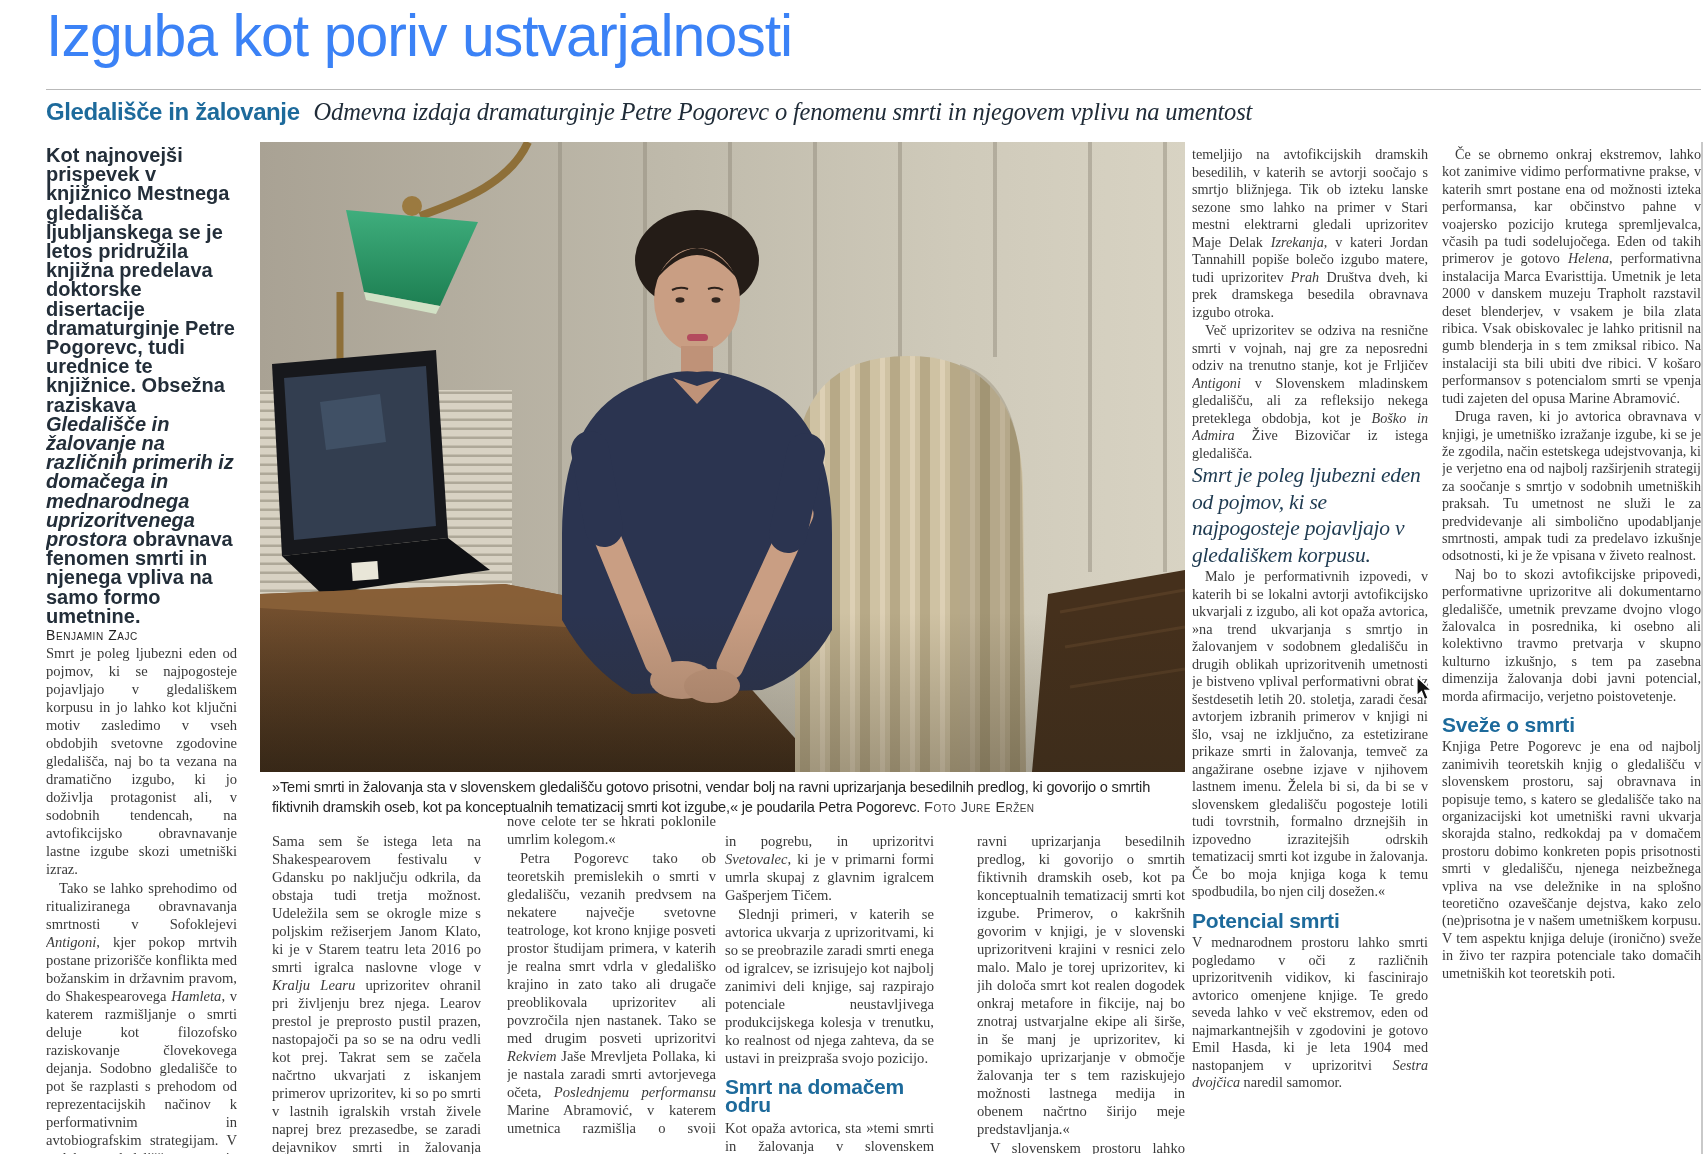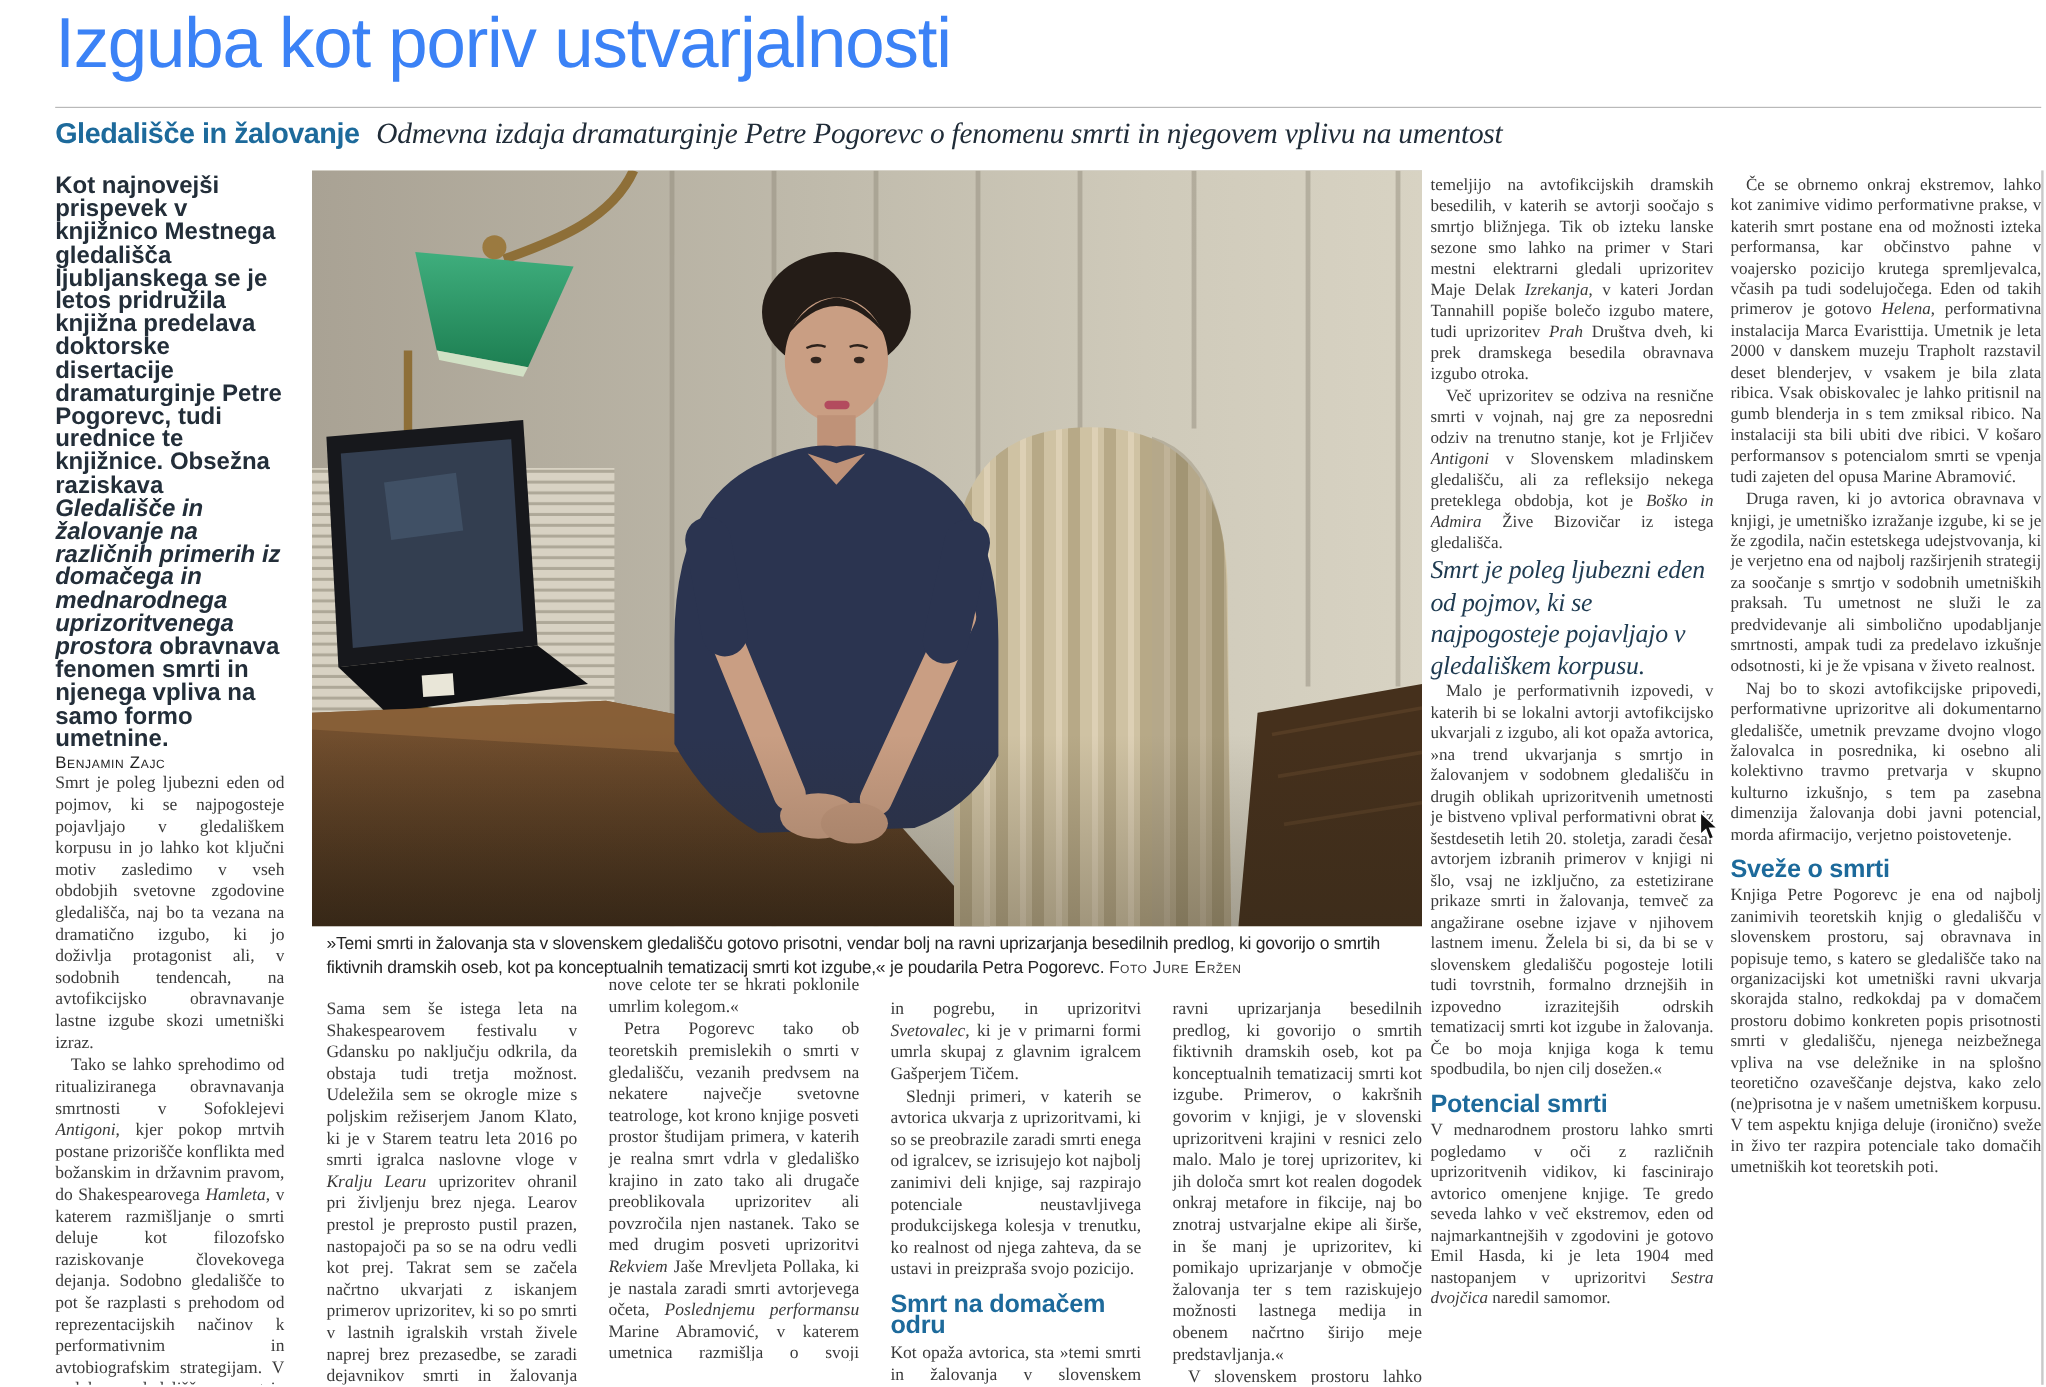--- a/index.html
+++ b/index.html
@@ -10,21 +10,21 @@
             font-weight:500;font-size:59px;letter-spacing:-1px;color:#3b82f6;white-space:nowrap;}
   .hrule{position:absolute;left:46px;top:89px;width:1655px;height:1px;background:#b9b9b9;}
   .kicker-row{position:absolute;left:46px;top:98px;width:1650px;white-space:nowrap;}
   .kicker{font-family:"Liberation Sans",sans-serif;font-weight:bold;font-size:24px;color:#1d6a9b;letter-spacing:-0.4px;}
   .subtitle{font-family:"Liberation Serif",serif;font-style:italic;font-size:24.5px;color:#202c38;margin-left:14px;letter-spacing:-0.2px;}
   
   .col{position:absolute;text-align:justify;font-size:14.6px;line-height:18px;overflow:hidden;}
   .colA{left:46px;top:146px;width:191px;height:1008px;}
   .colB{left:272px;top:832px;width:209px;height:322px;}
   .colC{left:507px;top:812px;width:209px;height:322px;}
-  .colD{left:742px;top:832px;width:209px;height:322px;}
+  .colD{left:725px;top:832px;width:209px;height:322px;}
   .colE{left:977px;top:832px;width:208px;height:322px;}
   .colF{left:1192px;top:146px;width:236px;height:1008px;font-size:14.2px;line-height:17.5px;}
   .colG{left:1442px;top:146px;width:259px;height:1008px;font-size:14.2px;line-height:17.4px;}
   .col p{margin:0;}
   .col p.sp{margin-top:1px;}
   .ind{text-indent:13px;}
   .lead{font-family:"Liberation Sans",sans-serif;font-weight:bold;font-size:20px;line-height:19.2px;
         color:#232e39;text-align:left;}
   .lead i{font-style:italic;}
   .byline{font-family:"Liberation Sans",sans-serif;font-weight:normal;font-variant:small-caps;

